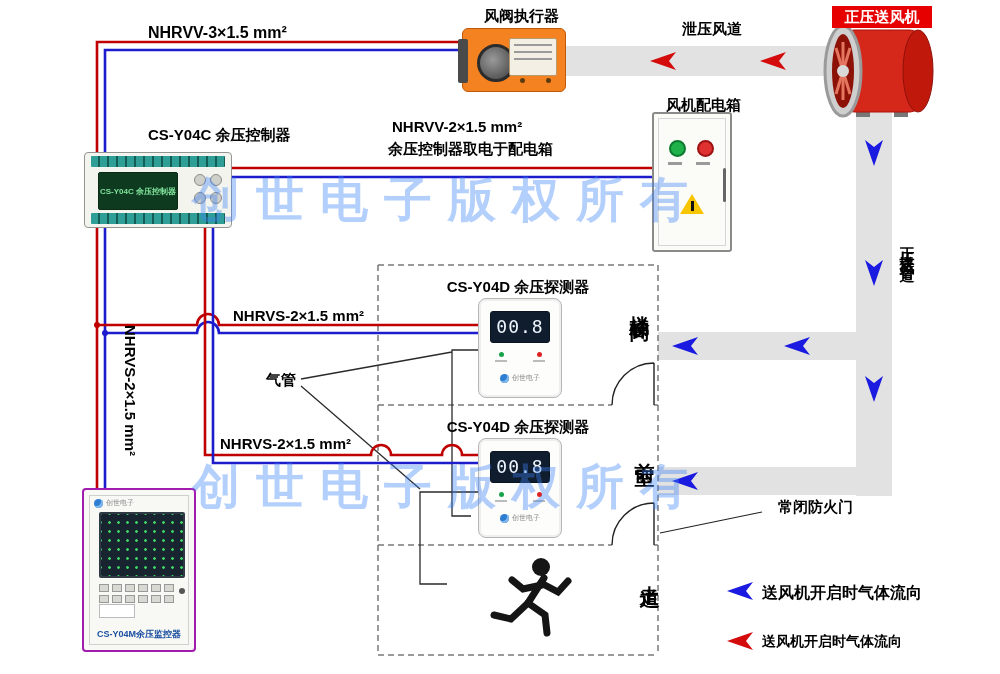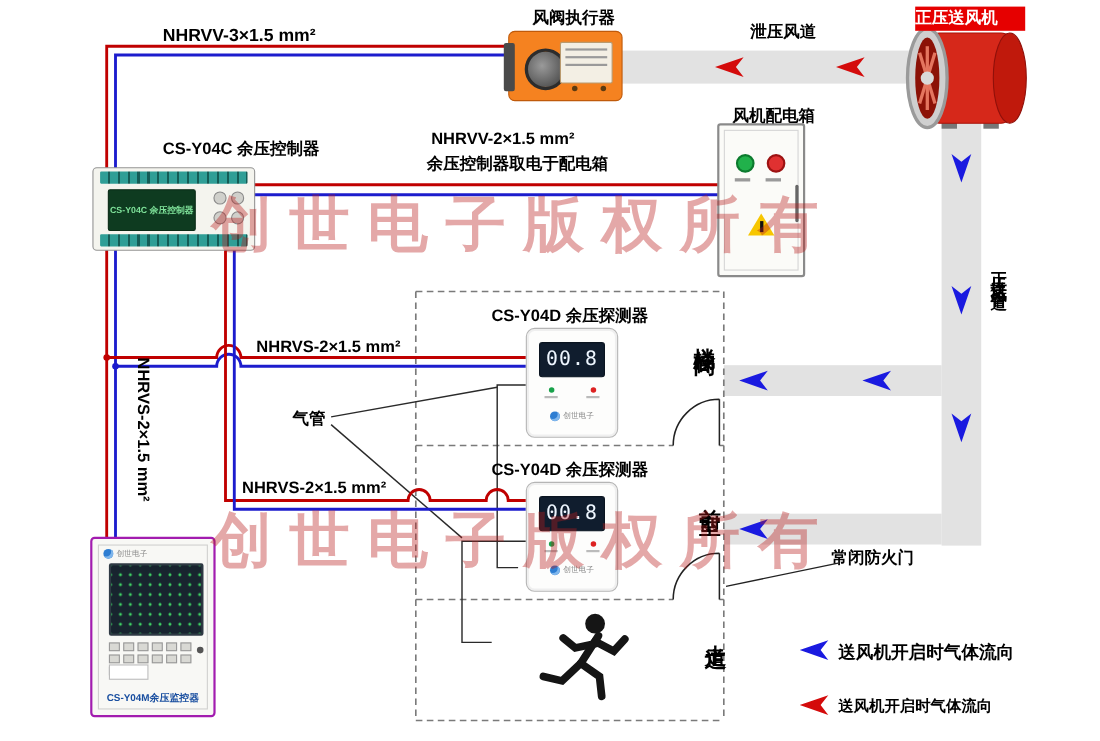--- a/index.html
+++ b/index.html
@@ -4,25 +4,25 @@
 <style>
   html,body{margin:0;padding:0;background:#fff;}
   #stage{position:relative;width:1000px;height:674px;background:#ffffff;overflow:hidden;
          font-family:"Liberation Sans","DejaVu Sans",sans-serif;color:#000;}
   #gfx{position:absolute;left:0;top:0;z-index:1;}
   .dev{position:absolute;z-index:10;box-sizing:border-box;}
   .lbl{position:absolute;z-index:20;font-weight:bold;font-size:15px;white-space:nowrap;color:#000;}
   .lbl-big{font-size:16px;}
   .vtext{writing-mode:vertical-rl;text-orientation:upright;}
   .room-lbl{font-size:20px;letter-spacing:3px;}
-  .watermark{position:absolute;z-index:50;font-size:55px;font-weight:bold;color:#b91c1c;opacity:.38;
+  .watermark{position:absolute;z-index:50;font-size:48px;font-weight:bold;color:#3b82f6;opacity:.38;
              letter-spacing:16px;white-space:nowrap;pointer-events:none;}
   
   #fan-title{left:832px;top:6px;width:100px;height:22px;background:#e60000;color:#fff;
-             text-align:left;line-height:22px;font-size:15px;}
+             text-align:center;line-height:22px;font-size:15px;}
   
   #actuator{left:462px;top:28px;width:104px;height:64px;background:#f58220;border:1px solid #c05a0a;border-radius:6px;}
   #actuator .bracket{position:absolute;left:-5px;top:10px;width:10px;height:44px;background:#4a4a4a;border-radius:2px;}
   #actuator .knob{position:absolute;left:14px;top:15px;width:32px;height:32px;border-radius:50%;
                   background:radial-gradient(circle at 40% 40%,#9a9a9a,#3d3d3d);border:3px solid #2c2c2c;}
   #actuator .panel{position:absolute;right:8px;top:9px;width:46px;height:36px;background:#f3efe4;
                    border:1px solid #b99a6e;border-radius:2px;}
   #actuator .panel i{display:block;height:2px;background:#9a9a9a;margin:5px 4px 0 4px;}
   #actuator .screw{position:absolute;width:5px;height:5px;border-radius:50%;background:#5c3a10;}
   
@@ -84,21 +84,21 @@
   #lbl-controller{left:148px;top:126px;}
   #lbl-power1{left:392px;top:118px;}
   #lbl-power2{left:388px;top:140px;}
   #lbl-det1{left:378px;top:278px;width:280px;text-align:center;}
   #lbl-det2{left:378px;top:418px;width:280px;text-align:center;}
   #lbl-nhrvs-b{left:233px;top:307px;}
   #lbl-nhrvs-d{left:220px;top:435px;}
   #lbl-airtube{left:266px;top:371px;}
   #lbl-nhrvs-vert{left:48px;top:382px;width:164px;text-align:center;transform:rotate(90deg);}
   #lbl-monitor-ext{left:222px;top:628px;}
-  #lbl-firedoor{left:756px;top:498px;}
+  #lbl-firedoor{left:778px;top:498px;}
   #lbl-supply-duct{left:897px;top:236px;letter-spacing:4px;}
   #lbl-room1{left:627px;top:300px;}
   #lbl-room2{left:632px;top:447px;}
   #lbl-room3{left:637px;top:570px;}
   #lbl-legend-blue{left:762px;top:583px;font-size:16px;}
   #lbl-legend-red{left:762px;top:633px;font-size:14px;}
   #wm1{left:192px;top:168px;} #wm2{left:192px;top:455px;}
 </style>
 </head>
 <body>

